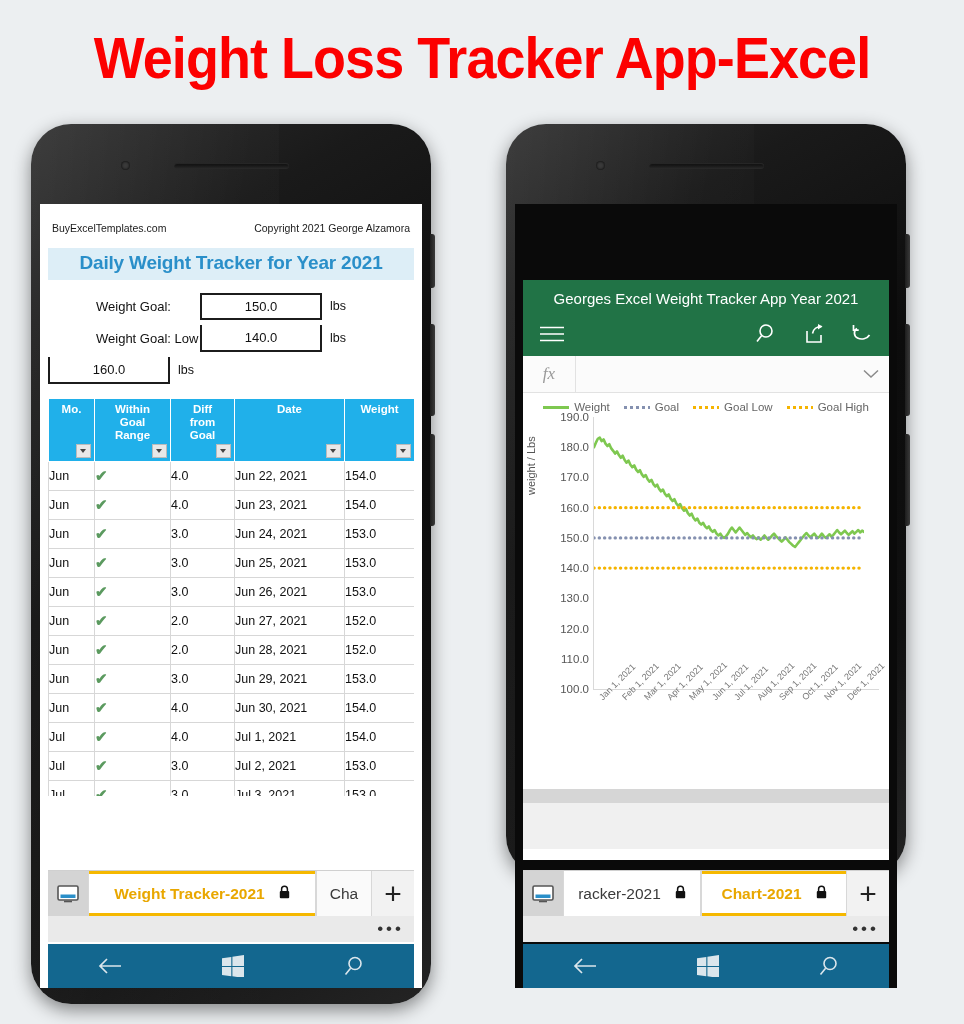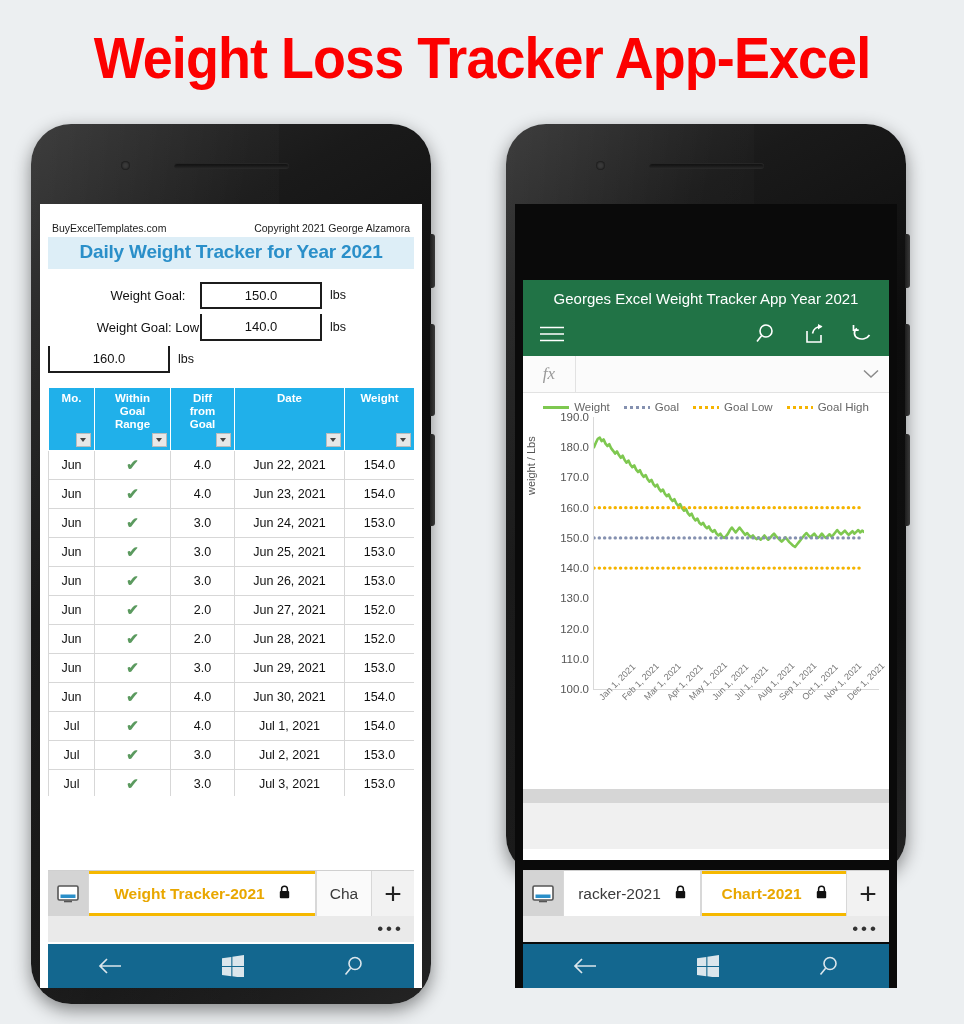--- a/index.html
+++ b/index.html
@@ -68,28 +68,28 @@
   .screen{
     position:absolute;left:9px;width:382px;overflow:hidden;background:#fff;
   }
   .phone.left .screen{top:80px;height:784px;}
   .phone.right .screen{top:80px;height:784px;background:#0a0a0a;}
 
   
   .sheet{position:absolute;left:8px;top:16px;width:366px;height:576px;background:#fff;overflow:hidden;}
   .sheet-hdr{
     display:flex;justify-content:space-between;align-items:flex-end;
-    font-size:10.5px;color:#1a1a1a;padding:2px 4px 3px 4px;
+    font-size:10.5px;color:#1a1a1a;padding:2px 4px 14px 4px;
     font-family:"Liberation Sans",sans-serif;
   }
   .sheet-title{
     background:#ddeef7;color:#2a8fc9;text-align:center;
     font-weight:bold;font-size:19px;padding:4px 0 6px 0;letter-spacing:-.2px;
   }
-  .goals{padding:12px 0 10px 0;text-align:center;}
+  .goals{padding:12px 0 10px 0;}
   .goal-row{display:flex;align-items:center;margin:0 0 4px 0;height:28px;}
   .goal-label{width:152px;padding-left:48px;font-size:13px;color:#111;box-sizing:border-box;}
   .goal-box{
     width:122px;height:27px;border:2px solid #1c1c1c;box-sizing:border-box;
     display:flex;align-items:center;justify-content:center;font-size:13px;color:#111;background:#fff;
   }
   .goal-row.mid .goal-box{border-top:none;}
   .goal-row.last .goal-box{border-top:none;}
   .goal-unit{padding-left:8px;font-size:12.5px;color:#111;}
 
@@ -101,21 +101,21 @@
   }
   .fdrop{
     position:absolute;right:3px;bottom:3px;width:13px;height:12px;
     background:#e8e8e8;border:1px solid #bbb;
   }
   .fdrop:after{
     content:"";position:absolute;left:3px;top:4px;
     border-left:3px solid transparent;border-right:3px solid transparent;border-top:4px solid #444;
   }
   table.wt td{
-    font-size:12.5px;color:#111;text-align:center;padding:5px 0;
+    font-size:12.5px;color:#111;text-align:left;padding:5px 0;
     border:1px solid #d7d7d7;height:18px;
   }
   td.date{text-align:right;padding-right:8px;}
   td.num{text-align:center;}
   .check{color:#5b9a5f;font-size:15px;font-weight:bold;}
 
   
   .tabstrip{
     position:absolute;left:8px;bottom:72px;width:366px;height:45px;
     background:#f2f2f2;display:flex;align-items:stretch;border-top:1px solid #d0d0d0;

